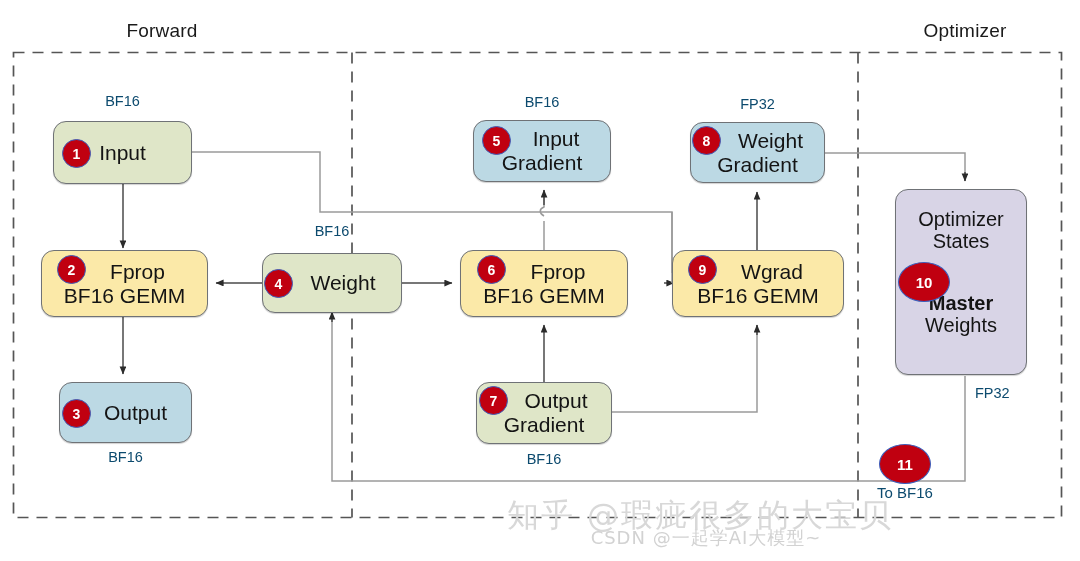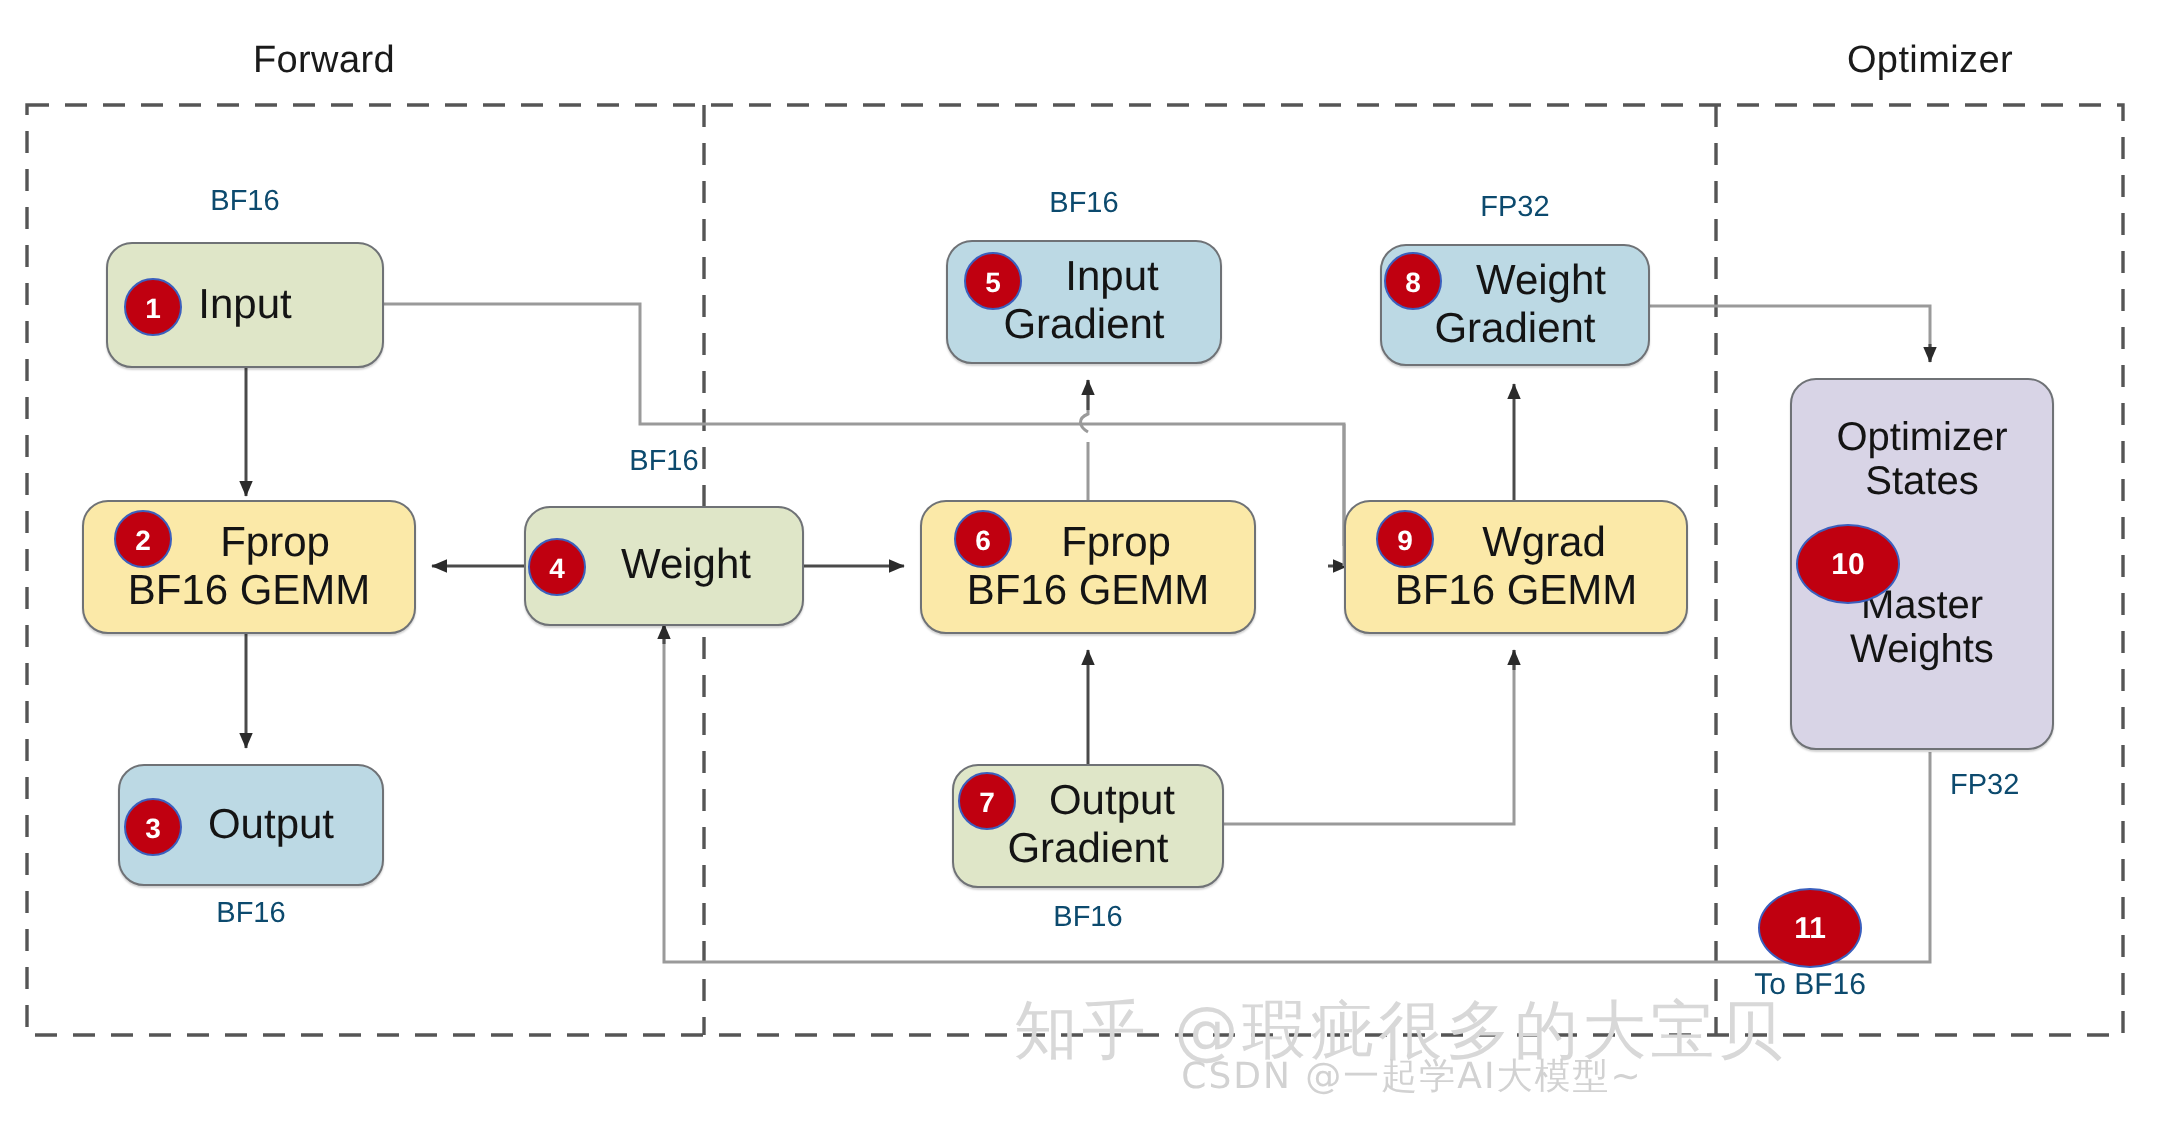--- a/index.html
+++ b/index.html
@@ -214,21 +214,21 @@
 
   <div class="node fill-yellow t20" style="left:672px; top:250px; width:172px; height:67px;">
     <span class="ln" style="padding-left:28px;">Wgrad</span>
     <span class="ln">BF16 GEMM</span>
   </div>
   <div class="badge" style="left:688px; top:255px; width:27px; height:27px;">9</div>
 
   <div class="node fill-purple t19" style="left:895px; top:189px; width:132px; height:186px; justify-content:flex-start; padding-top:18px;">
     <span class="ln">Optimizer</span>
     <span class="ln">States</span>
-    <span class="ln" style="margin-top:39px;">Master</span>
+    <span class="ln" style="margin-top:39px;font-weight:bold;">Master</span>
     <span class="ln">Weights</span>
   </div>
   <div class="badge big" style="left:898px; top:262px; width:50px; height:38px; border-radius:50%;">10</div>
   <div class="dtype" style="left:975px; top:385px; width:60px; text-align:left;">FP32</div>
 
   <div class="badge big" style="left:879px; top:444px; width:50px; height:38px; border-radius:50%;">11</div>
   <div class="dtype bold" style="left:858px; top:484px; width:94px;">To BF16</div>
 
   <div class="wm-zhihu">知乎 @瑕疵很多的大宝贝</div>
   <div class="wm-csdn">CSDN @一起学AI大模型~</div>

